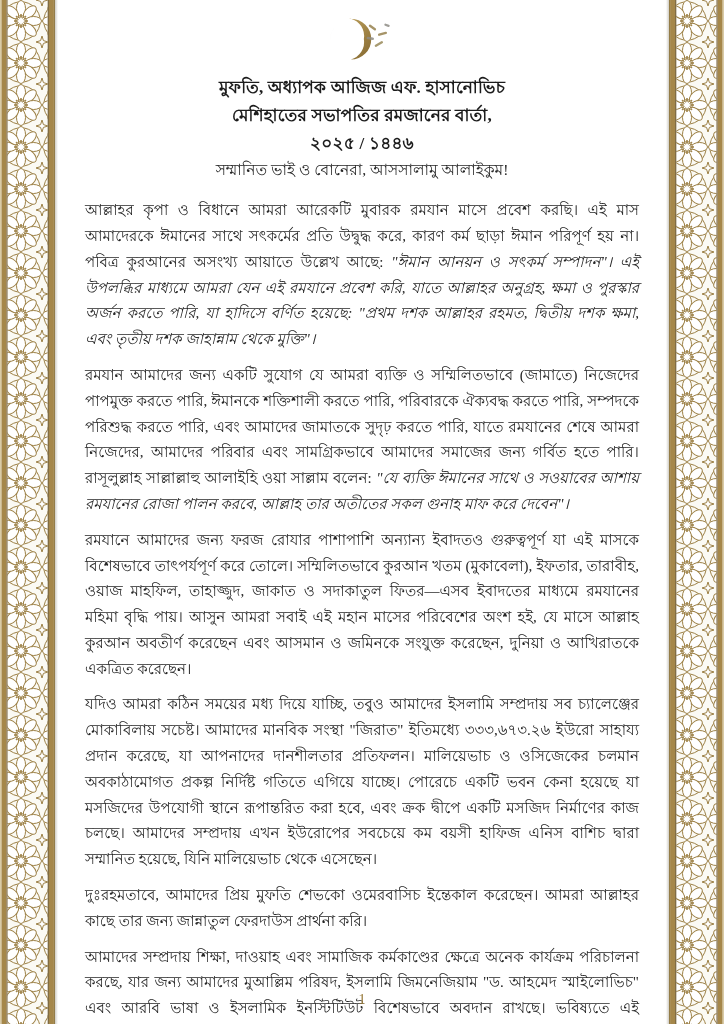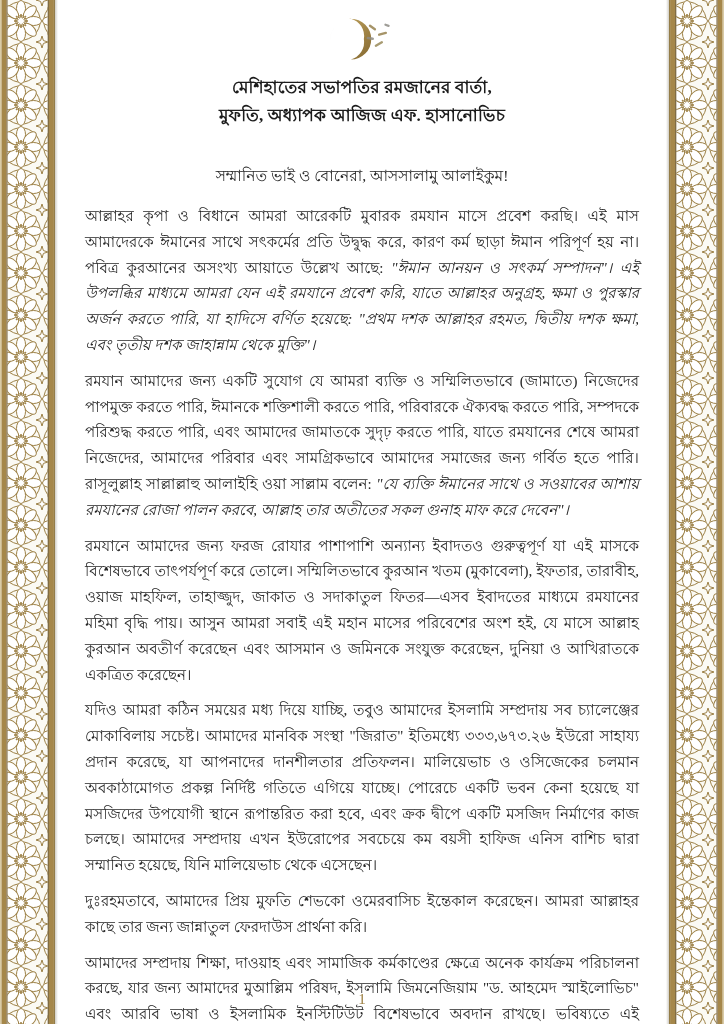--- a/index.html
+++ b/index.html
@@ -29,21 +29,20 @@
   .title-block{
     margin-top:8px;
     text-align:center;
     font-weight:bold;
     font-size:17px;
     line-height:1.65;
     color:#1c1c1c;
     letter-spacing:.2px;
   }
   .greeting{
-    margin-top:34px;
     text-align:center;
     font-size:15.5px;
     color:#262626;
     width:100%;
   }
   .paragraphs{
     margin-top:4px;
     width:100%;
     font-size:15px;
     line-height:1.72;
@@ -160,22 +159,23 @@
           <rect x="57" y="13" width="9" height="2.6" rx="1.3" transform="rotate(35 61 14)"></rect>
           <rect x="67" y="20" width="10" height="2.6" rx="1.3" transform="rotate(-15 72 21)"></rect>
           <rect x="55" y="25" width="8" height="2.6" rx="1.3" transform="rotate(8 59 26)" fill="#8f8d86"></rect>
           <rect x="63" y="31" width="10" height="2.6" rx="1.3" transform="rotate(-30 68 32)" fill="#9a8a5a"></rect>
           <rect x="74" y="11" width="6" height="2.4" rx="1.2" transform="rotate(20 77 12)" fill="#8f8d86"></rect>
         </g>
       </svg>
     </div>
 
     <div class="title-block">
+      <div>মুফতি, অধ্যাপক আজিজ এফ. হাসানোভিচ</div>
       <div>মেশিহাতের সভাপতির রমজানের বার্তা,</div>
-      <div>মুফতি, অধ্যাপক আজিজ এফ. হাসানোভিচ</div>
+      <div>২০২৫ / ১৪৪৬</div>
     </div>
 
     <div class="greeting">সম্মানিত ভাই ও বোনেরা, আসসালামু আলাইকুম!</div>
 
     <div class="paragraphs" id="paragraphs">
         <p><span>আল্লাহর কৃপা ও বিধানে আমরা আরেকটি মুবারক রমযান মাসে প্রবেশ করছি। এই মাস আমাদেরকে ঈমানের সাথে সৎকর্মের প্রতি উদ্বুদ্ধ করে, কারণ কর্ম ছাড়া ঈমান পরিপূর্ণ হয় না। পবিত্র কুরআনের অসংখ্য আয়াতে উল্লেখ আছে: </span><span class="it">"ঈমান আনয়ন ও সৎকর্ম সম্পাদন"। এই উপলব্ধির মাধ্যমে আমরা যেন এই রমযানে প্রবেশ করি, যাতে আল্লাহর অনুগ্রহ, ক্ষমা ও পুরস্কার অর্জন করতে পারি, যা হাদিসে বর্ণিত হয়েছে: "প্রথম দশক আল্লাহর রহমত, দ্বিতীয় দশক ক্ষমা, এবং তৃতীয় দশক জাহান্নাম থেকে মুক্তি"।</span></p>
         <p><span>রমযান আমাদের জন্য একটি সুযোগ যে আমরা ব্যক্তি ও সম্মিলিতভাবে (জামাতে) নিজেদের পাপমুক্ত করতে পারি, ঈমানকে শক্তিশালী করতে পারি, পরিবারকে ঐক্যবদ্ধ করতে পারি, সম্পদকে পরিশুদ্ধ করতে পারি, এবং আমাদের জামাতকে সুদৃঢ় করতে পারি, যাতে রমযানের শেষে আমরা নিজেদের, আমাদের পরিবার এবং সামগ্রিকভাবে আমাদের সমাজের জন্য গর্বিত হতে পারি। রাসূলুল্লাহ সাল্লাল্লাহু আলাইহি ওয়া সাল্লাম বলেন: </span><span class="it">"যে ব্যক্তি ঈমানের সাথে ও সওয়াবের আশায় রমযানের রোজা পালন করবে, আল্লাহ তার অতীতের সকল গুনাহ মাফ করে দেবেন"।</span></p>
         <p><span>রমযানে আমাদের জন্য ফরজ রোযার পাশাপাশি অন্যান্য ইবাদতও গুরুত্বপূর্ণ যা এই মাসকে বিশেষভাবে তাৎপর্যপূর্ণ করে তোলে। সম্মিলিতভাবে কুরআন খতম (মুকাবেলা), ইফতার, তারাবীহ, ওয়াজ মাহফিল, তাহাজ্জুদ, জাকাত ও সদাকাতুল ফিতর—এসব ইবাদতের মাধ্যমে রমযানের মহিমা বৃদ্ধি পায়। আসুন আমরা সবাই এই মহান মাসের পরিবেশের অংশ হই, যে মাসে আল্লাহ কুরআন অবতীর্ণ করেছেন এবং আসমান ও জমিনকে সংযুক্ত করেছেন, দুনিয়া ও আখিরাতকে একত্রিত করেছেন।</span></p>
         <p><span>যদিও আমরা কঠিন সময়ের মধ্য দিয়ে যাচ্ছি, তবুও আমাদের ইসলামি সম্প্রদায় সব চ্যালেঞ্জের মোকাবিলায় সচেষ্ট। আমাদের মানবিক সংস্থা "জিরাত" ইতিমধ্যে ৩৩৩,৬৭৩.২৬ ইউরো সাহায্য প্রদান করেছে, যা আপনাদের দানশীলতার প্রতিফলন। মালিয়েভাচ ও ওসিজেকের চলমান অবকাঠামোগত প্রকল্প নির্দিষ্ট গতিতে এগিয়ে যাচ্ছে। পোরেচে একটি ভবন কেনা হয়েছে যা মসজিদের উপযোগী স্থানে রূপান্তরিত করা হবে, এবং ক্রক দ্বীপে একটি মসজিদ নির্মাণের কাজ চলছে। আমাদের সম্প্রদায় এখন ইউরোপের সবচেয়ে কম বয়সী হাফিজ এনিস বাশিচ দ্বারা সম্মানিত হয়েছে, যিনি মালিয়েভাচ থেকে এসেছেন।</span></p>
         <p><span>দুঃরহমতাবে, আমাদের প্রিয় মুফতি শেভকো ওমেরবাসিচ ইন্তেকাল করেছেন। আমরা আল্লাহর কাছে তার জন্য জান্নাতুল ফেরদাউস প্রার্থনা করি।</span></p>

